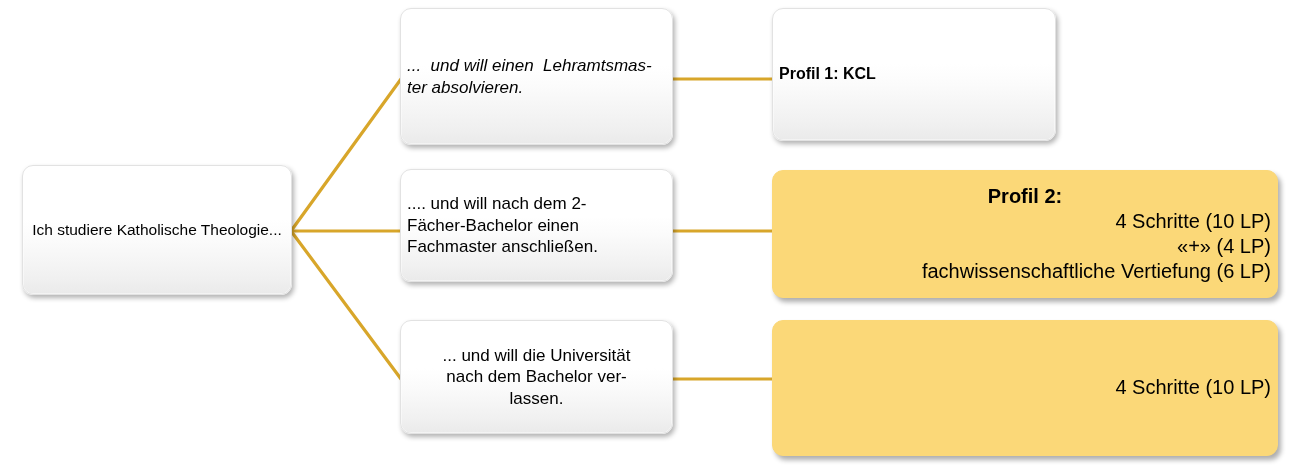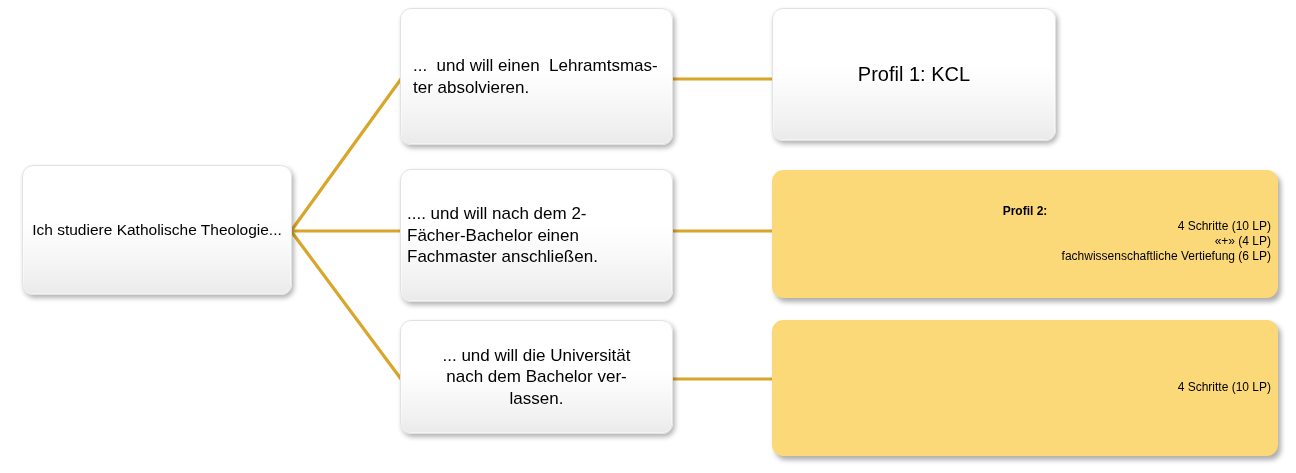--- a/index.html
+++ b/index.html
@@ -58,56 +58,56 @@
   #root-node {
     left: 22px; top: 165px; width: 270px; height: 130px;
   }
   #root-node .node-text {
     font-size: 15.5px;
     font-weight: normal;
     text-align: center;
   }
   
   #branch-node-1 { left: 400px; top: 8px;   width: 273px; height: 137px; }
-  #branch-node-2 { left: 400px; top: 169px; width: 273px; height: 133px; }
+  #branch-node-2 { left: 400px; top: 169px; width: 273px; height: 113px; }
   #branch-node-3 { left: 400px; top: 320px; width: 273px; height: 114px; }
 
   #branch-node-1 .node-text,
   #branch-node-2 .node-text,
   #branch-node-3 .node-text {
     font-size: 17px;
     text-align: justify;
     text-align-last: center;
     white-space: pre-line;
   }
   
   #branch-node-1 .node-text {
     text-align: justify;
     text-align-last: left;
     width: 296px;
-    margin-left: 6px;
+    margin-left: 0;
     white-space: pre;
     line-height: 1.25;
+    font-style: italic;
   }
   #branch-node-2 .node-text { text-align-last: left; }
   #branch-node-3 .node-text { text-align-last: center; }
 
   
   #profile-node-1 { left: 772px; top: 8px;   width: 284px; height: 133px; }
   #profile-node-2 { left: 772px; top: 170px; width: 506px; height: 128px; }
   #profile-node-3 { left: 772px; top: 320px; width: 506px; height: 136px; }
 
   #profile-node-1 .node-text {
-    font-size: 20px;
-    font-weight: normal;
-    text-align: center;
+    font-size: 16px;
+    font-weight: bold;
   }
   #profile-node-2 .node-text,
   #profile-node-3 .node-text {
-    font-size: 12px;
+    font-size: 20px;
     text-align: center;
   }
   .profile-title { font-weight: bold; display: block; }
   .profile-line  { display: block; text-align: right; }
 </style>
 </head>
 <body>
 
 <div id="canvas">
 

